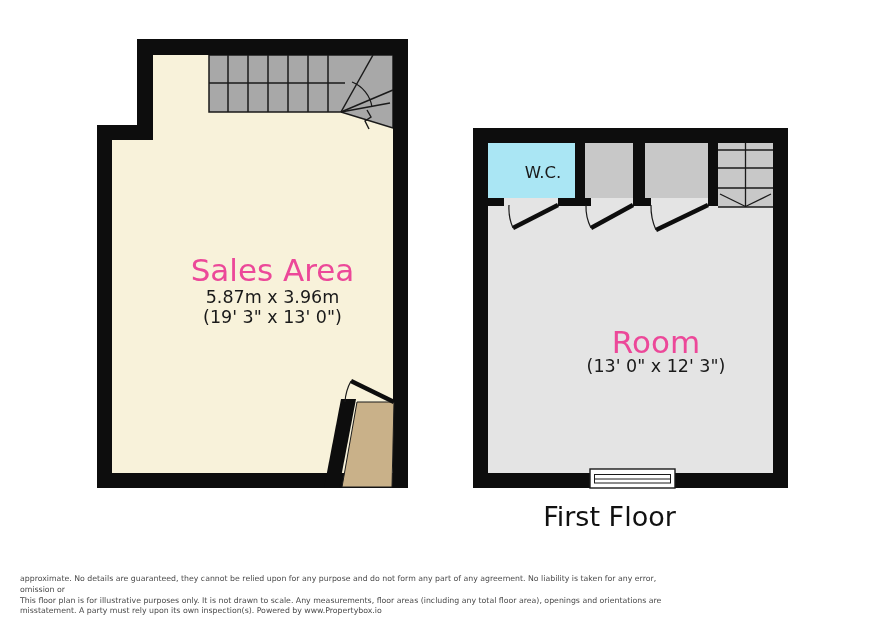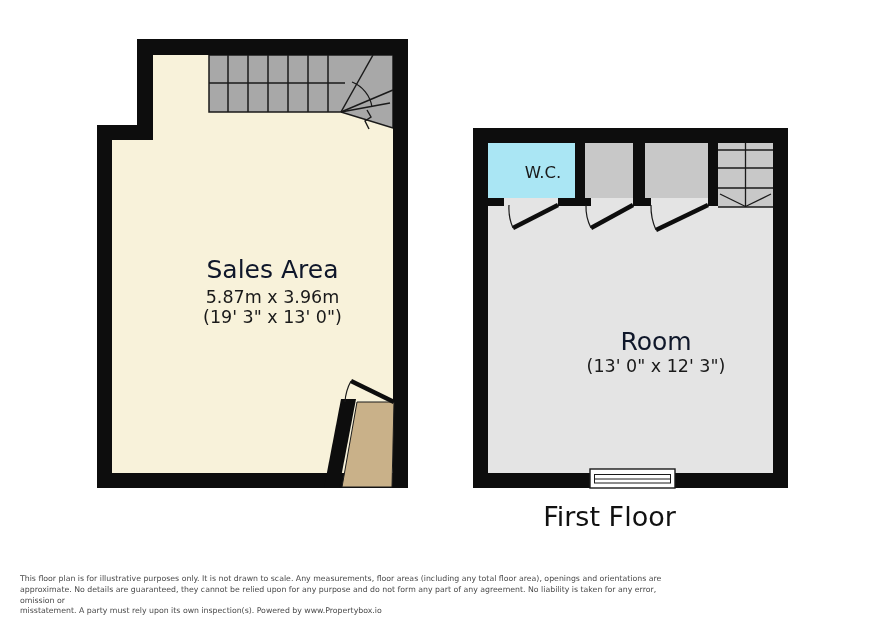--- a/index.html
+++ b/index.html
@@ -5,21 +5,21 @@
   html,body{margin:0;padding:0;}
   body{
     width:886px;height:620px;position:relative;background:#ffffff;
     font-family:"DejaVu Sans","Liberation Sans",sans-serif;
     overflow:hidden;
   }
   .stage{position:absolute;left:0;top:0;width:886px;height:620px;}
   svg{position:absolute;left:0;top:0;}
   .overlay{position:absolute;text-align:center;color:#111;}
   .room-label{line-height:1;}
-  .room-title{font-size:25px;line-height:28px;color:#0f172a;}
+  .room-title{font-size:31px;line-height:28px;color:#ec4899;}
   .room-dims{font-size:17.5px;line-height:20px;color:#1a1a1a;}
   .wc-label{font-size:16.5px;color:#1a1a1a;}
   .floor-label{font-size:27px;color:#111;}
   .disclaimer{
     position:absolute;left:20px;top:574px;width:660px;text-align:left;
     font-size:7.8px;line-height:10.8px;color:var(--disclaimerText,#4a4a4a);
   }
 </style>
 </head>
 <body>
@@ -117,18 +117,18 @@
     <div class="room-title">Room</div>
     <div class="room-dims">(13' 0" x 12' 3")</div>
   </div>
 
   <div class="overlay wc-label" style="left:488px;top:163px;width:110px;">W.C.</div>
 
 
   <div class="overlay floor-label" style="left:452px;top:501px;width:315px;">First Floor</div>
 
   <div class="disclaimer">
+    <div>approximate. No details are guaranteed, they cannot be relied upon for any purpose and do not form any part of any agreement. No liability is taken for any error, omission or</div>
     <div>This floor plan is for illustrative purposes only. It is not drawn to scale. Any measurements, floor areas (including any total floor area), openings and orientations are</div>
-    <div>approximate. No details are guaranteed, they cannot be relied upon for any purpose and do not form any part of any agreement. No liability is taken for any error, omission or</div>
     <div>misstatement. A party must rely upon its own inspection(s). Powered by www.Propertybox.io</div>
   </div>
 
 </div>
 
 </body></html>

